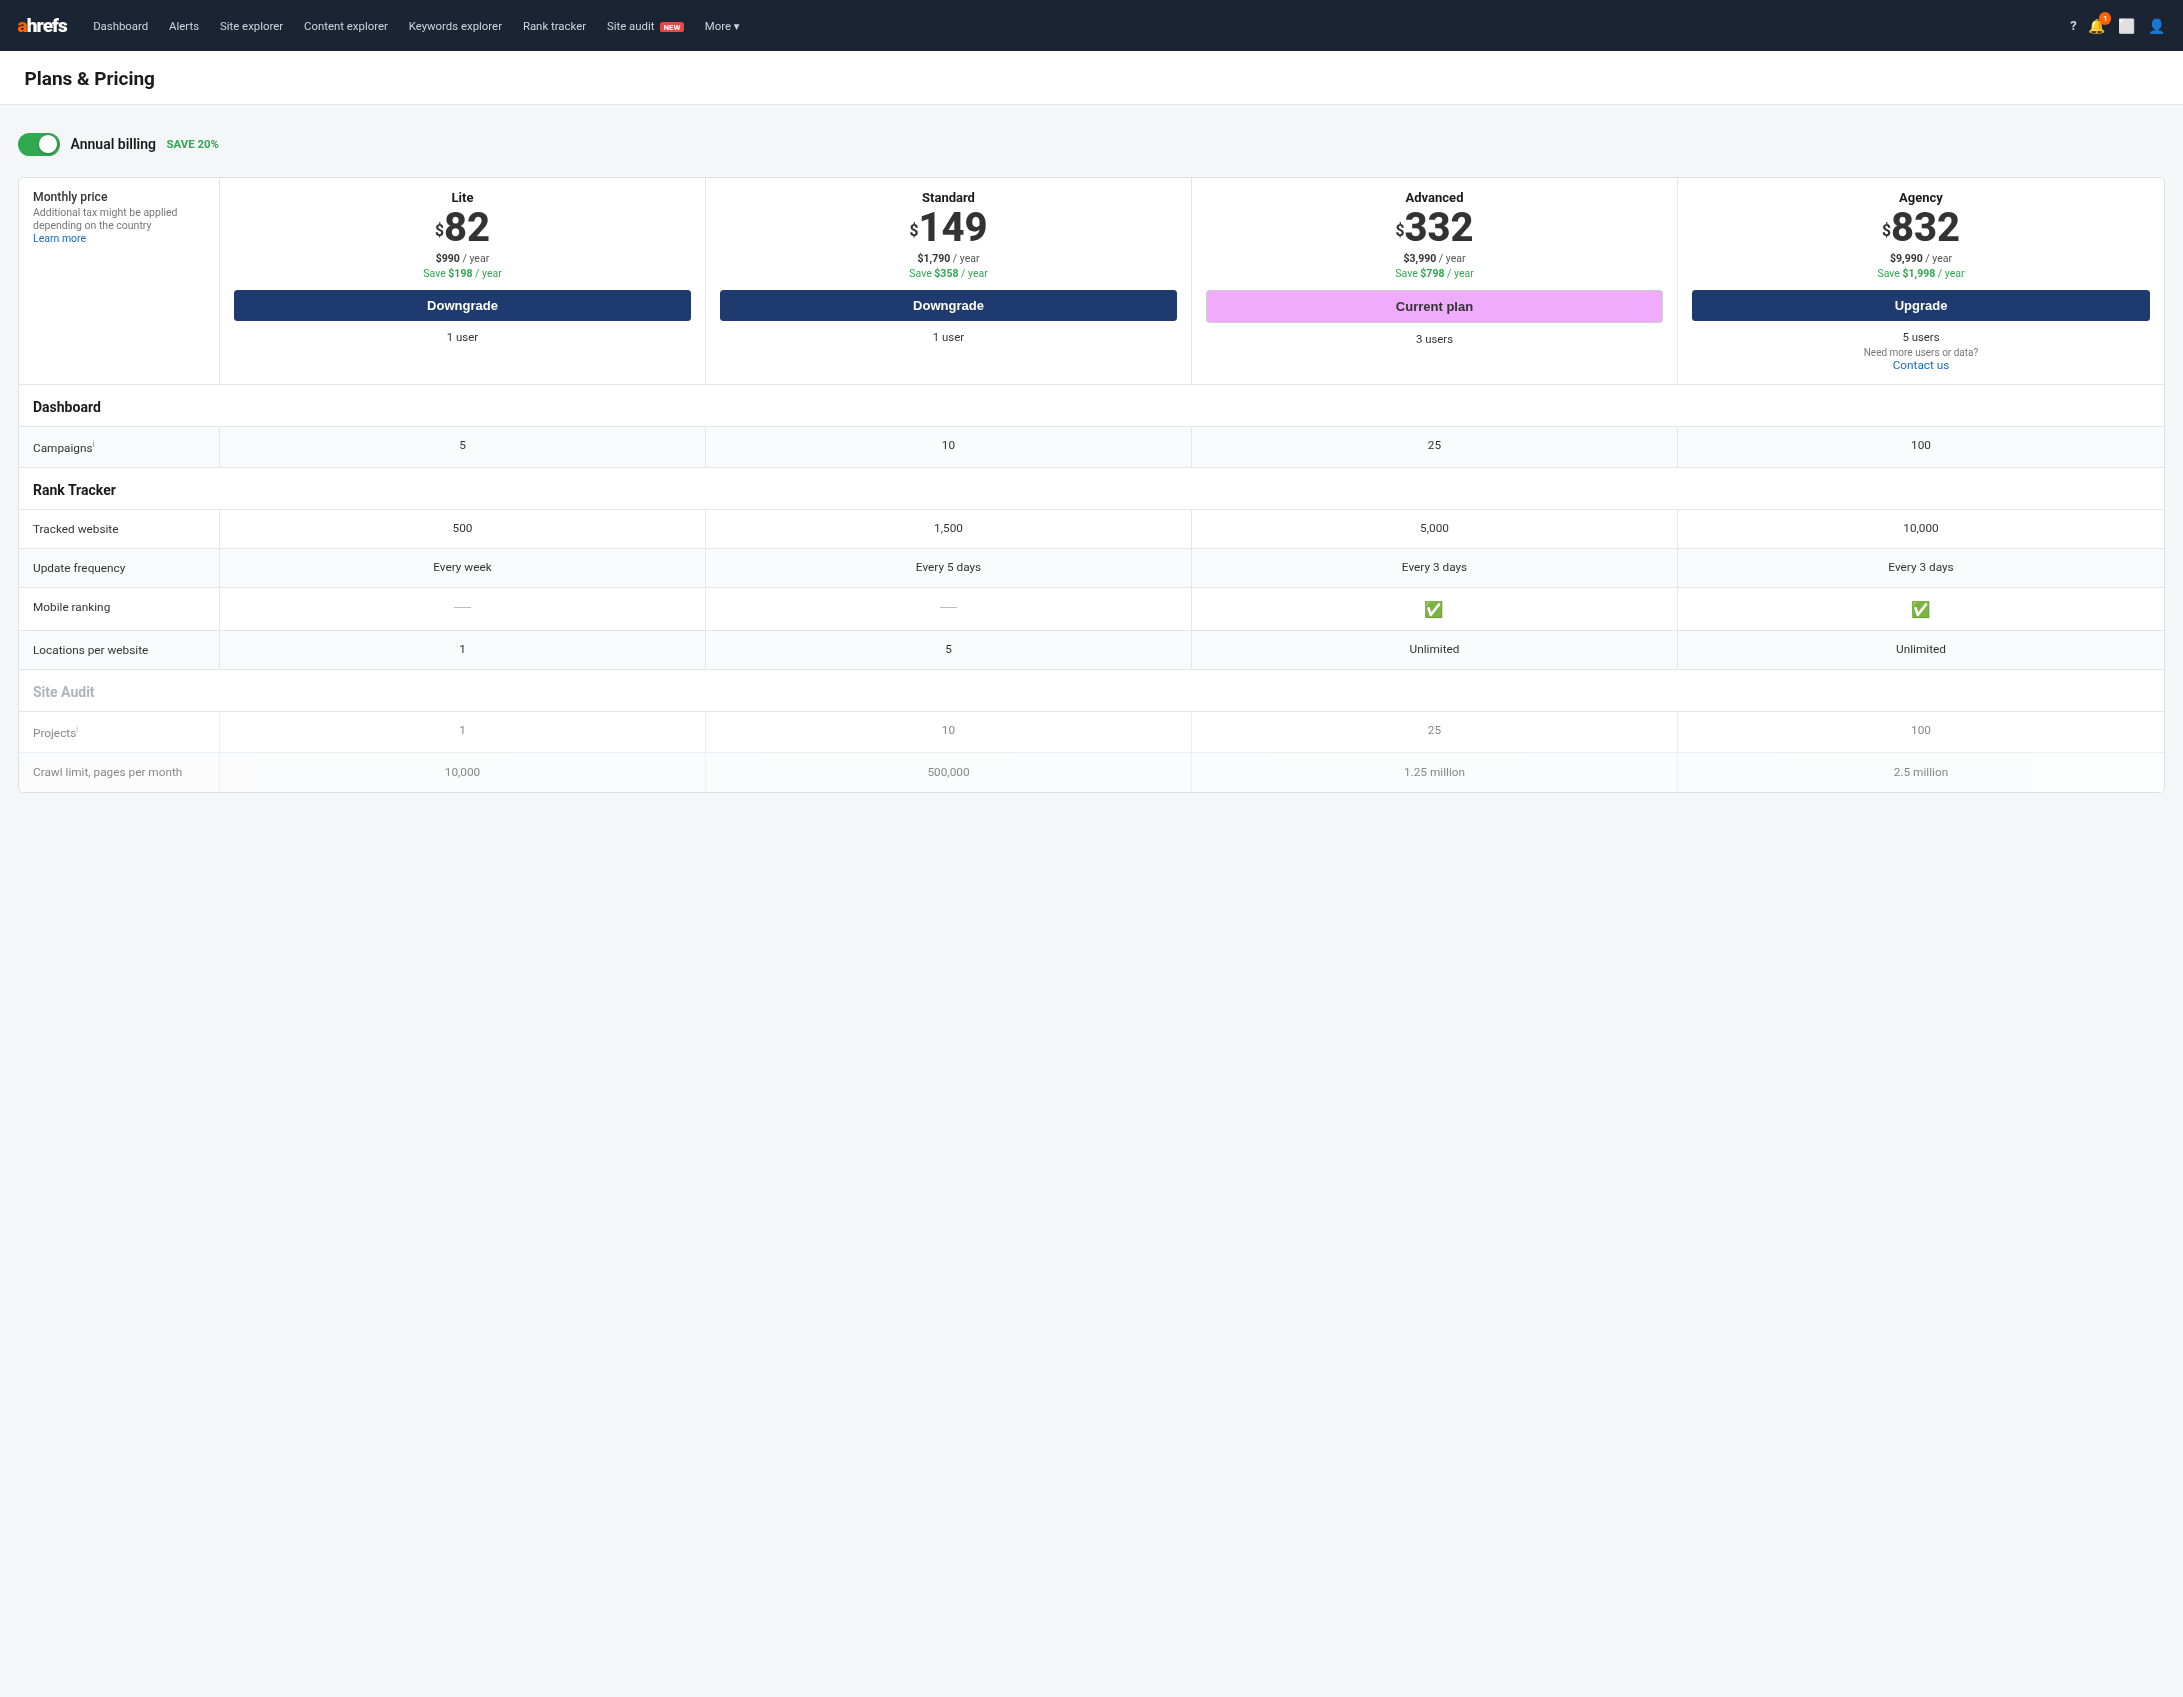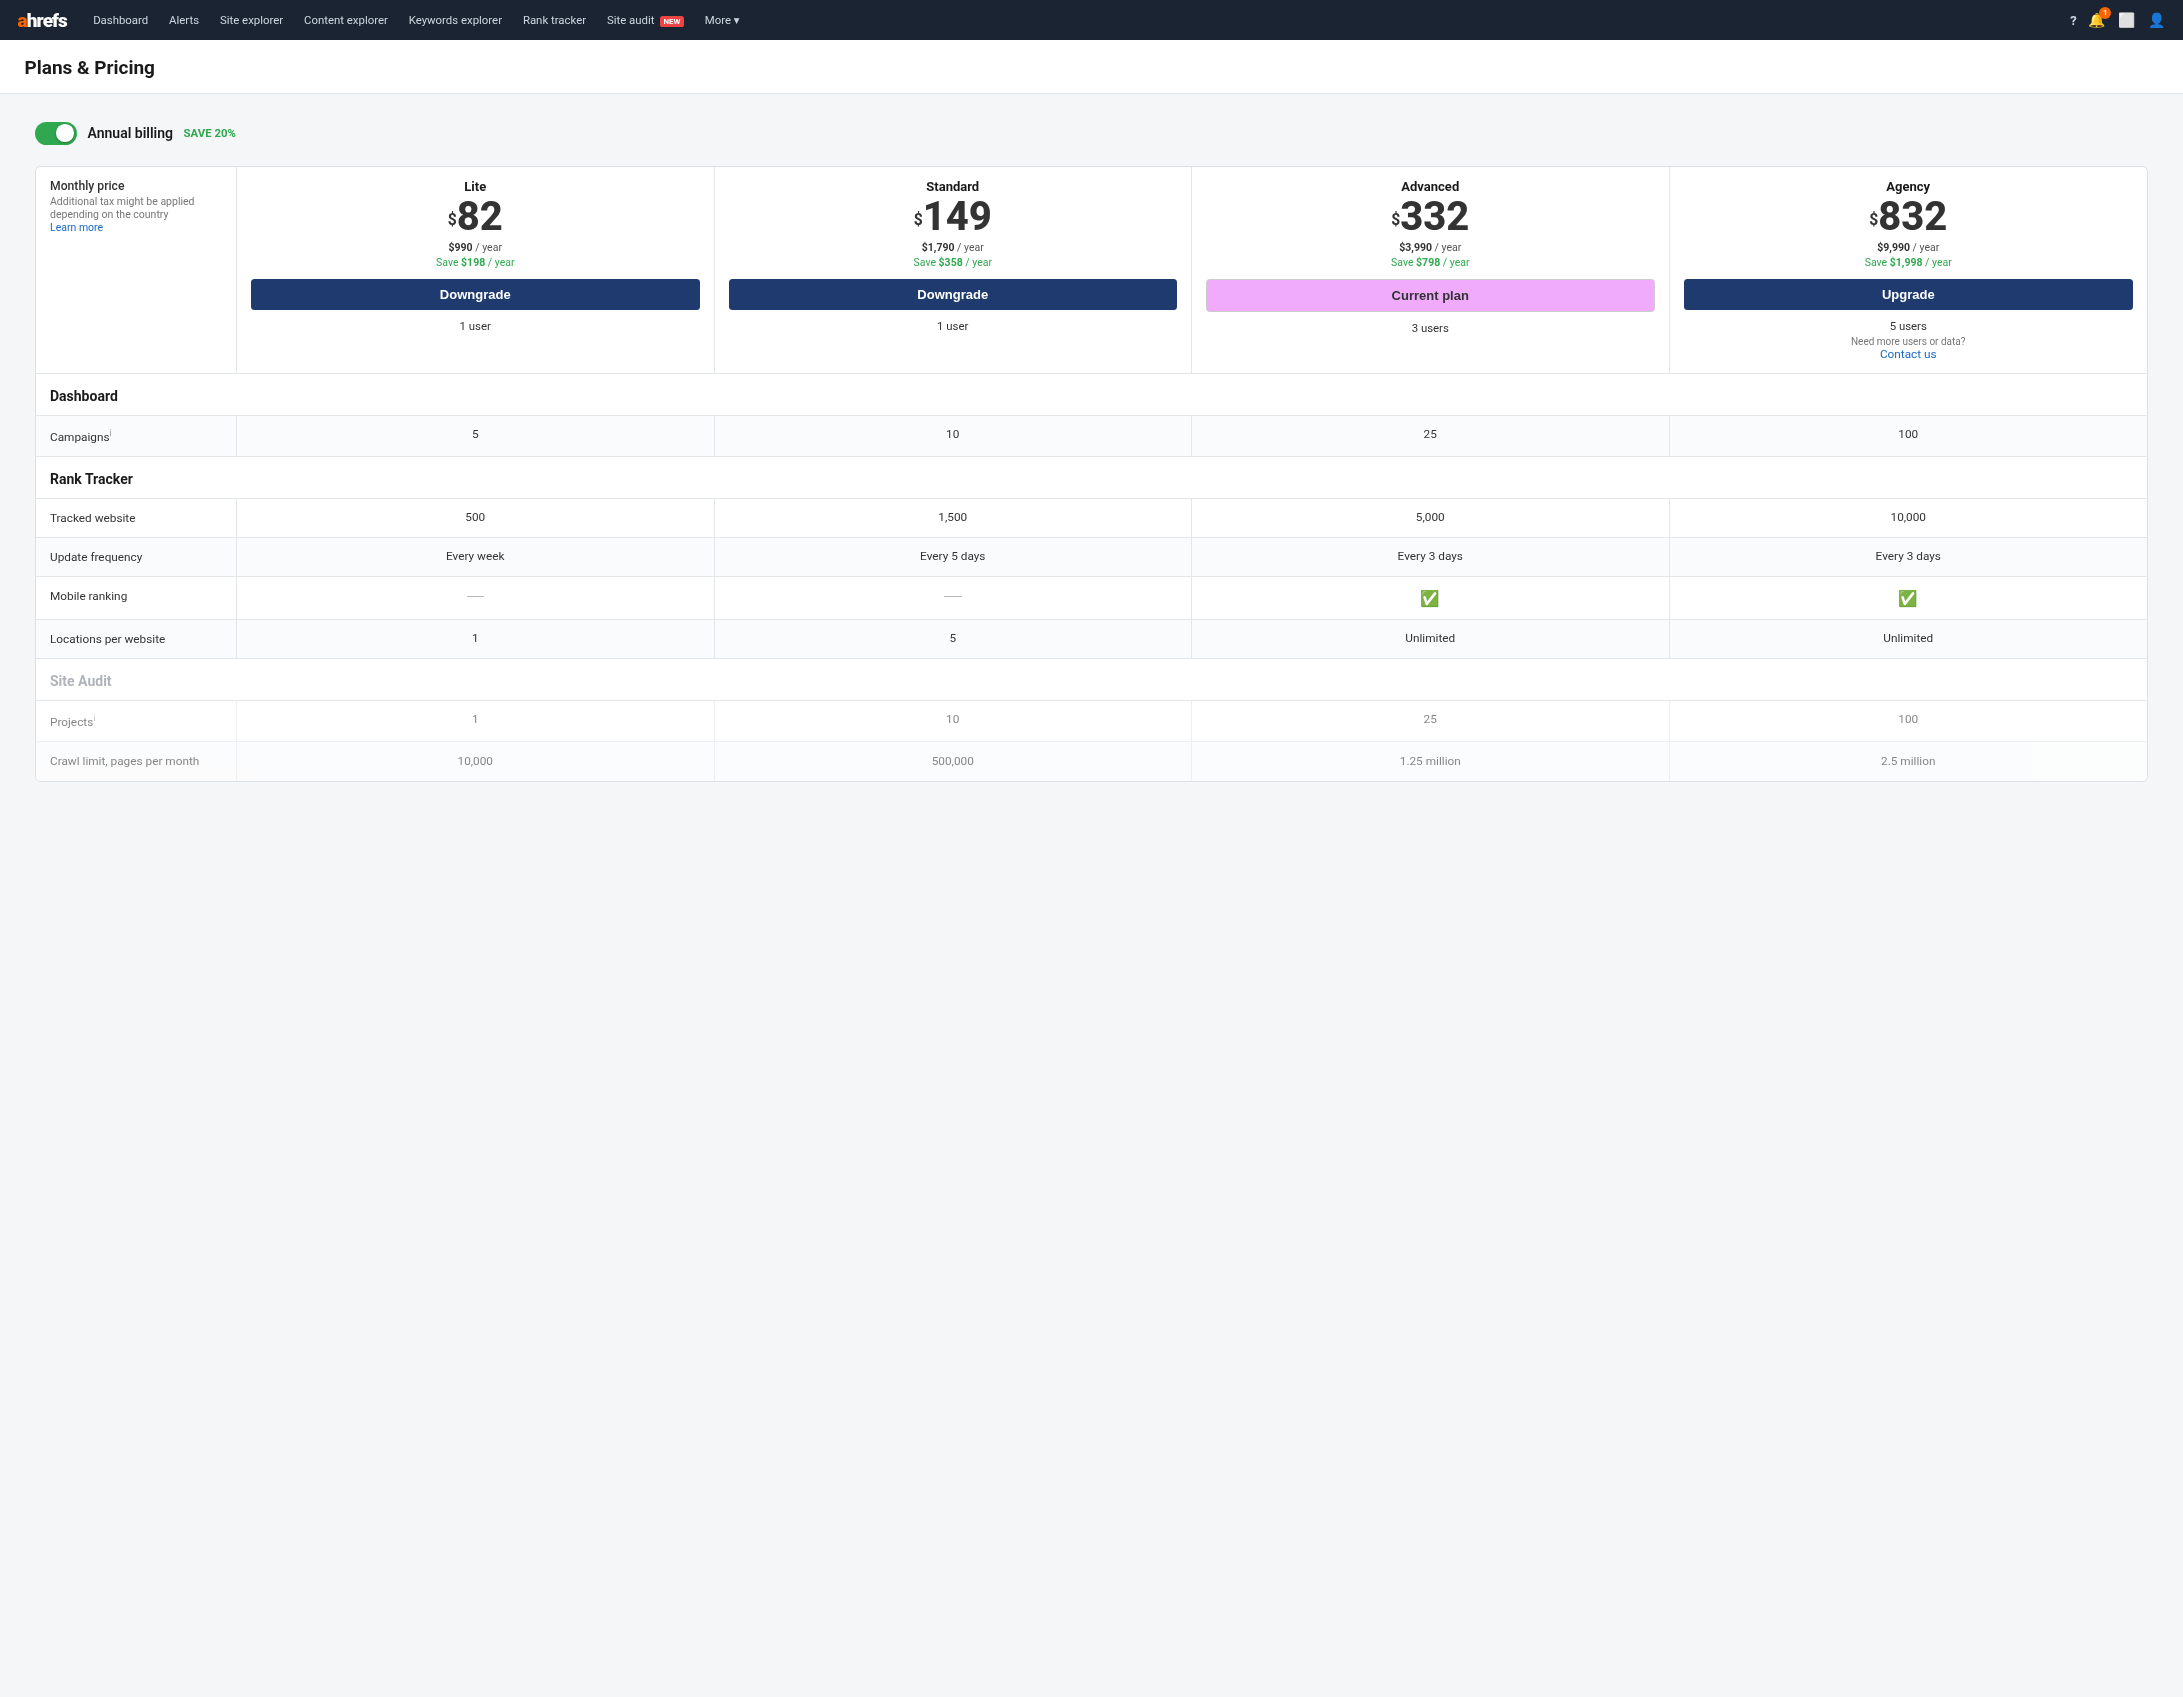--- a/index.html
+++ b/index.html
@@ -4,21 +4,21 @@
   <style>
     * { box-sizing: border-box; margin: 0; padding: 0; }
     body { font-family: -apple-system, BlinkMacSystemFont, 'Segoe UI', Roboto, sans-serif; background: #f5f6f7; color: #333; }
 
     
     .navbar {
       background: #1a2433;
       display: flex;
       align-items: center;
       padding: 0 17.5px;
-      height: 40px;
+      height: 51px;
       gap: 3.5px;
     }
     .nav-logo {
       margin-right: 14px;
       font-size: 19px;
       font-weight: 900;
       color: #fff;
       letter-spacing: -0.9px;
     }
     .nav-logo span.a { color: #f96400; }
@@ -74,21 +74,21 @@
       padding: 15.7px 24.5px 14px;
       border-bottom: 0.9px solid #e3e6ea;
     }
     .page-title {
       font-size: 19px;
       font-weight: 700;
       color: #1a1a1a;
     }
 
     .page-content {
-      padding: 28px 35px;
+      padding: 28px 18px;
     }
 
     
     .billing-row {
       display: flex;
       align-items: center;
       gap: 10.5px;
       margin-bottom: 21px;
     }
     .toggle-switch {

